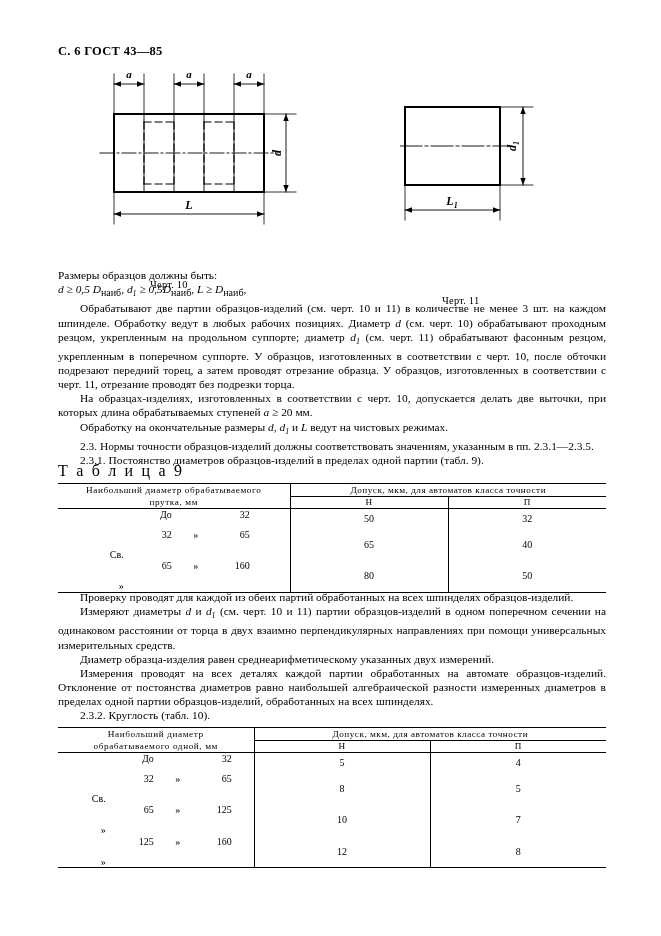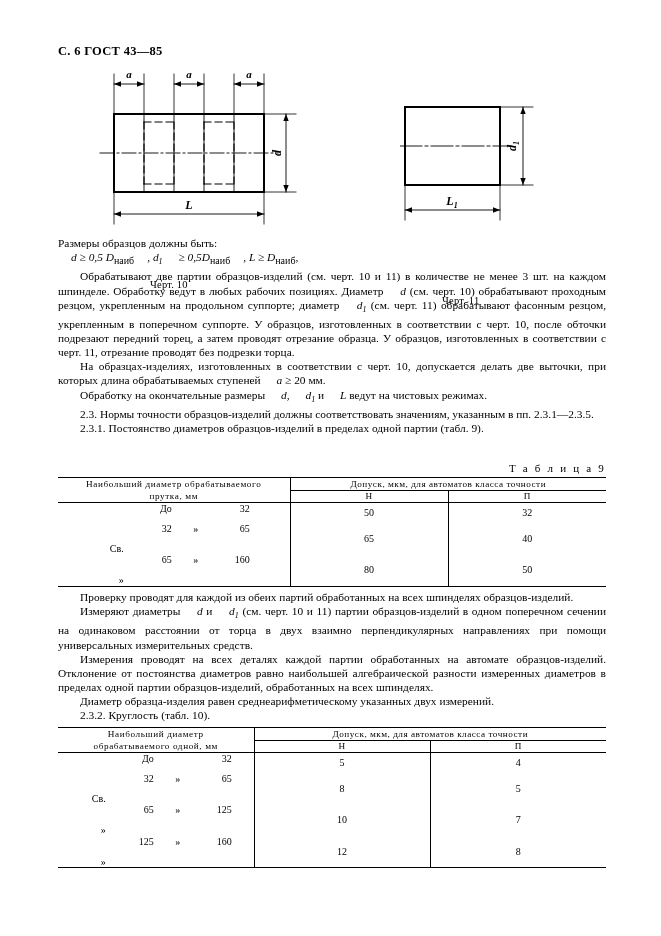--- a/index.html
+++ b/index.html
@@ -52,54 +52,54 @@
   #fig11-caption { left: 442px; top: 233px; }
 
   .fig-svg { position: absolute; }
   #fig10-svg { left: 96px; top: 0px; }
   #fig11-svg { left: 400px; top: 10px; }
 
   
   .body-text {
     position: absolute;
     left: 58px;
-    top: 236px;
+    top: 268px;
     width: 548px;
     font-size: 11.4px;
     line-height: 14.1px;
     text-align: justify;
   }
   .body-text p {
     margin: 0;
     text-indent: 22px;
   }
   .body-text p.noindent { text-indent: 0; }
   .body-text p.formula { text-indent: 0; }
   .body-text p.bold { font-weight: bold; text-indent: 22px; }
-  var, .it { font-style: italic; margin-left: 13px; }
+  var, .it { font-style: italic; }
   .sub {
     font-size: 10px;
     vertical-align: sub;
     font-style: normal;
   }
   .sub-it {
     font-size: 8px;
     vertical-align: sub;
     font-style: italic;
   }
 
   
   .table-block { position: absolute; left: 58px; width: 548px; }
   #table9-block { top: 462px; }
   #table10-block { top: 727px; }
 
   .table-label {
-    font-size: 11px;
+    font-size: 16px;
     letter-spacing: 2.2px;
-    text-align: right;
+    text-align: left;
     margin-bottom: 3px;
     white-space: nowrap;
   }
 
   table.gost {
     border-collapse: collapse;
     width: 548px;
     font-size: 9.2px;
     table-layout: fixed;
   }
@@ -340,23 +340,23 @@
       </tbody>
     </table>
   </div>
 
   <div class="body-text" style="top:590px;">
 
     <p>Проверку проводят для каждой из обеих партий обработанных на всех шпинделях образцов-изделий.</p>
 
     <p><span>Измеряют диаметры </span><var>d</var><span> и </span><var>d</var><span class="sub-it">1</span><span> (см. черт. 10 и 11) партии образцов-изделий в одном поперечном сечении на одинаковом расстоянии от торца в двух взаимно перпендикулярных направлениях при помощи универсальных измерительных средств.</span></p>
 
+    <p>Диаметр образца-изделия равен среднеарифметическому указанных двух измерений.</p>
+
     <p>Измерения проводят на всех деталях каждой партии обработанных на автомате образцов-изделий. Отклонение от постоянства диаметров равно наибольшей алгебраической разности измеренных диаметров в пределах одной партии образцов-изделий, обработанных на всех шпинделях.</p>
-
-    <p>Диаметр образца-изделия равен среднеарифметическому указанных двух измерений.</p>
 
 
     <p>2.3.2. Круглость (табл. 10).</p>
   </div>
 
   <div id="table10-block" class="table-block">
     <table class="gost">
       <colgroup>
         <col style="width:196px">
         <col style="width:176px">

